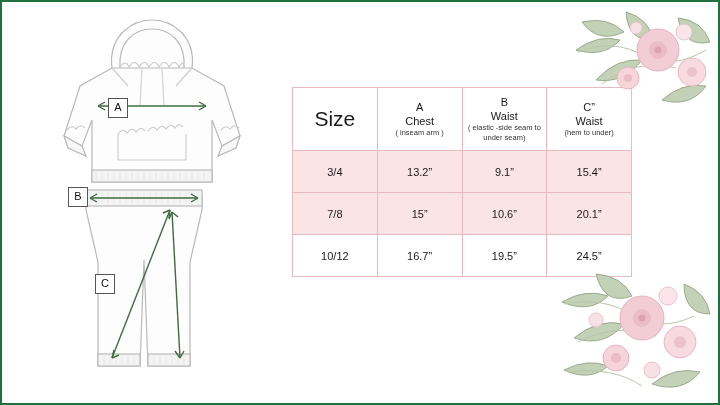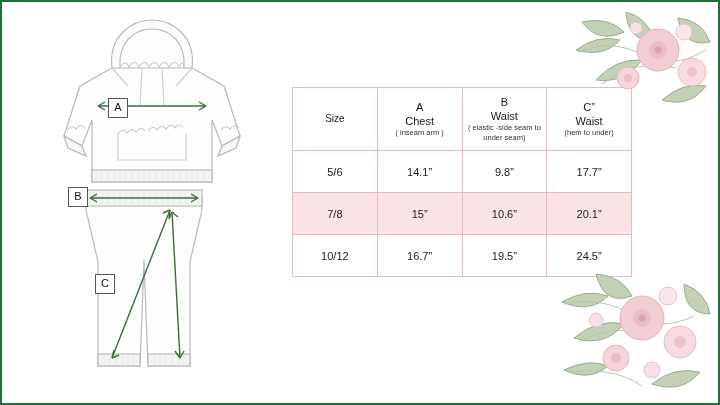--- a/index.html
+++ b/index.html
@@ -172,45 +172,45 @@
     <div class="letter-box" id="letter-a">A</div>
     <div class="letter-box" id="letter-b">B</div>
     <div class="letter-box" id="letter-c">C</div>
   </div>
 
   <div id="chart-wrap">
     <table class="size-chart">
       <thead>
         <tr>
           <td class="size-head">
-            <span class="col-title" style="font-size:10px;">Size</span>
+            <span class="col-title" style="font-size:21px;">Size</span>
           </td>
           <td>
             <span class="col-title">A</span>
             <span class="col-title">Chest</span>
             <span class="col-sub">( inseam arm )</span>
           </td>
           <td>
             <span class="col-title">B</span>
             <span class="col-title">Waist</span>
             <span class="col-sub">( elastic -side seam to under seam)</span>
           </td>
           <td>
             <span class="col-title">C”</span>
             <span class="col-title">Waist</span>
             <span class="col-sub">(hem to under)</span>
           </td>
         </tr>
       </thead>
       <tbody>
-        <tr class="plain">
-          <td class="size-cell">5/6</td>
-          <td>14.1”</td>
-          <td>9.8”</td>
-          <td>17.7”</td>
+        <tr class="shaded">
+          <td class="size-cell">3/4</td>
+          <td>13.2”</td>
+          <td>9.1”</td>
+          <td>15.4”</td>
         </tr>
         <tr class="shaded">
           <td class="size-cell">7/8</td>
           <td>15”</td>
           <td>10.6”</td>
           <td>20.1”</td>
         </tr>
         <tr class="plain">
           <td class="size-cell">10/12</td>
           <td>16.7”</td>

